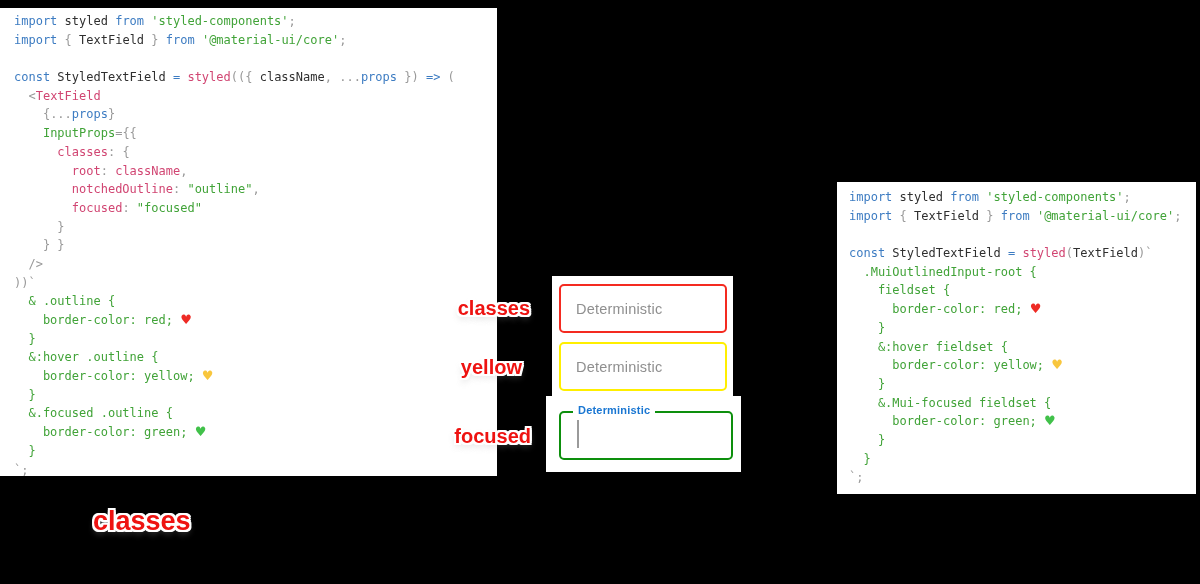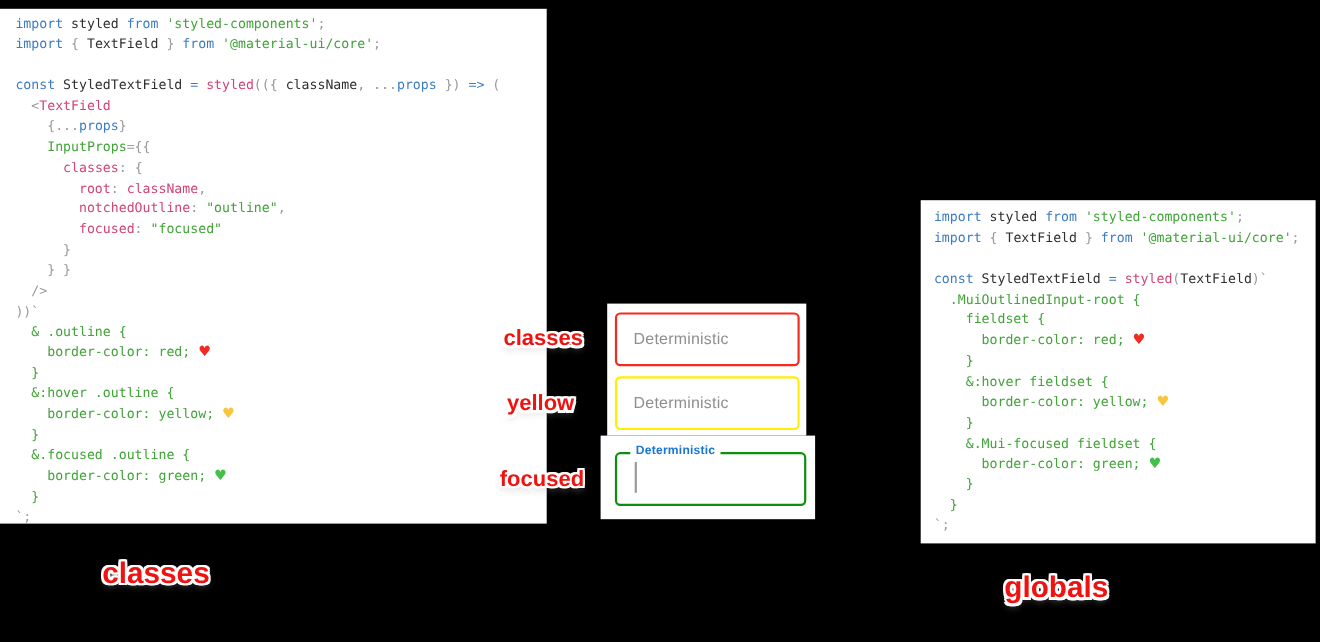--- a/index.html
+++ b/index.html
@@ -52,15 +52,14 @@
   <div class="tf" style="left: 559px; top: 411px; width: 174px; height: 49px; border-color: rgb(13, 143, 13);">
     <span class="notch-label" style="color: rgb(25, 118, 210);">Deterministic</span>
     <div class="caret"></div>
   </div>
 
   <div class="outlined state-label" style="left: 410px; top: 297px; color: rgb(238, 19, 17);">classes</div>
   <div class="outlined state-label" style="left: 402px; top: 356px; color: rgb(238, 19, 17);">yellow</div>
   <div class="outlined state-label" style="left: 411px; top: 425px; color: rgb(238, 19, 17);">focused</div>
 
   <div class="outlined caption" style="left: 93px; top: 506px; color: rgb(238, 19, 17);">classes</div>
-  <div class="outlined caption" style="left: 913px; top: 519px; color: rgb(238, 19, 17);">globals</div>
 
 </div>
 
 </body></html>

